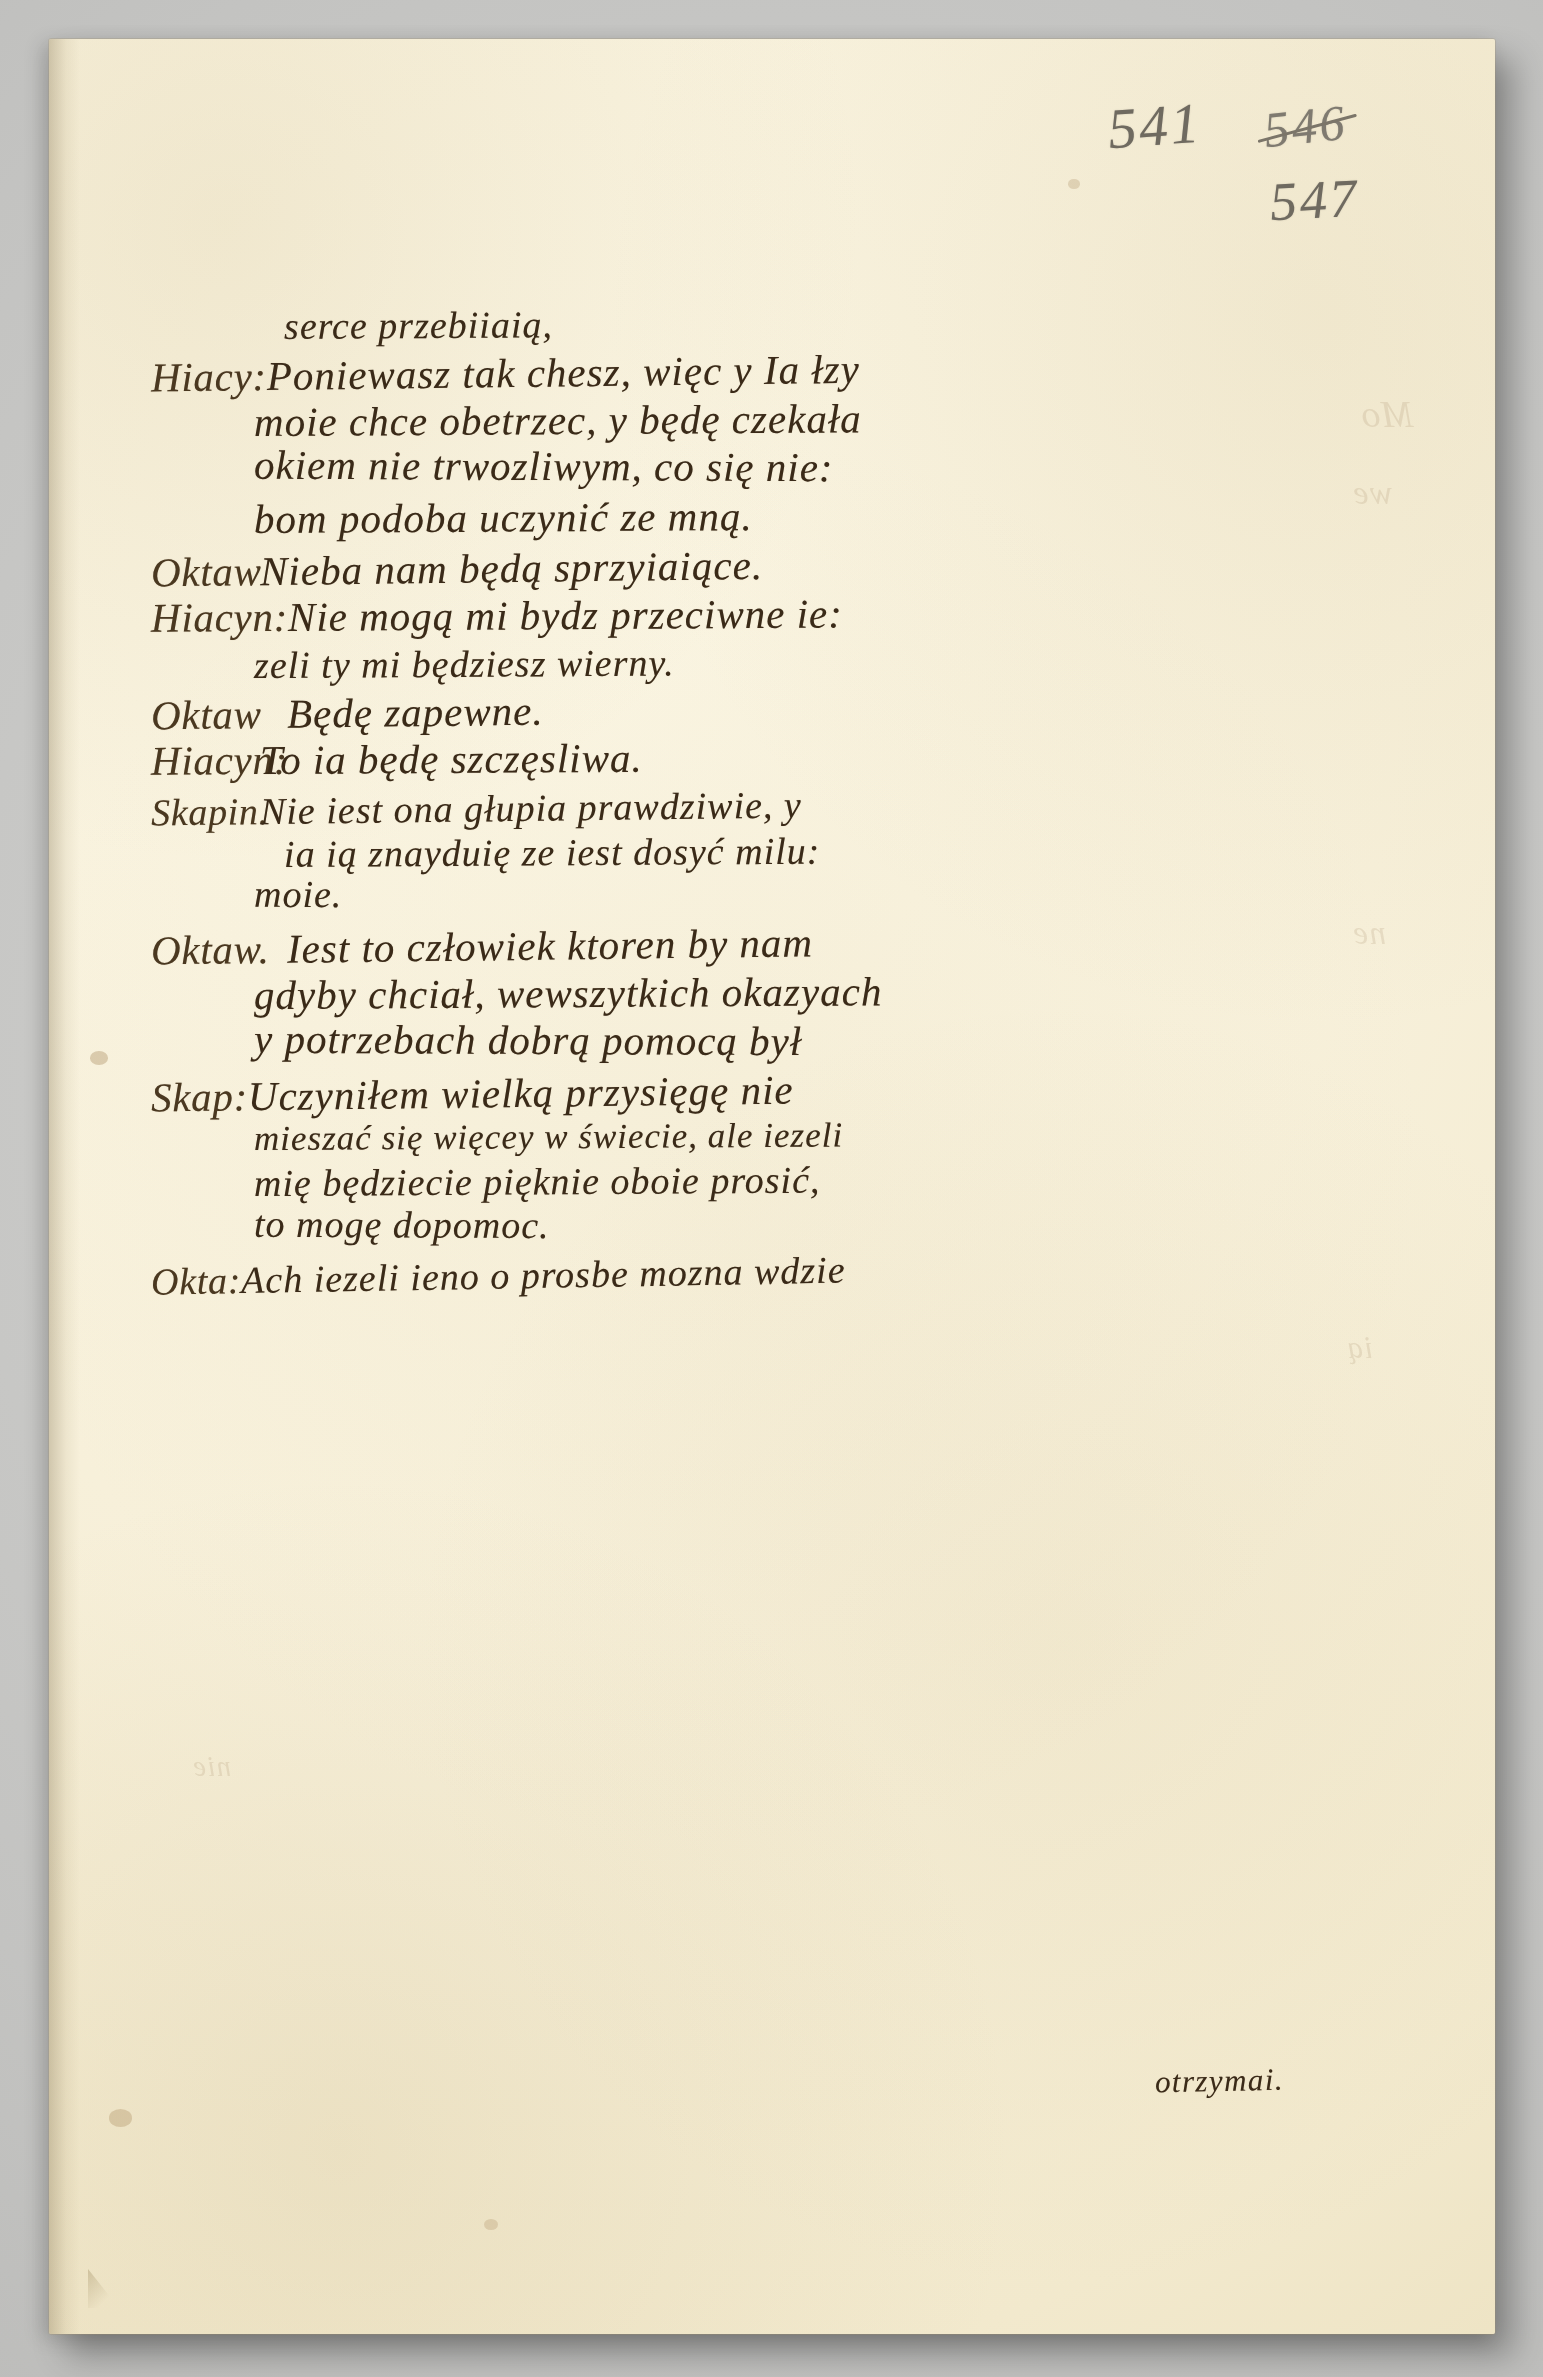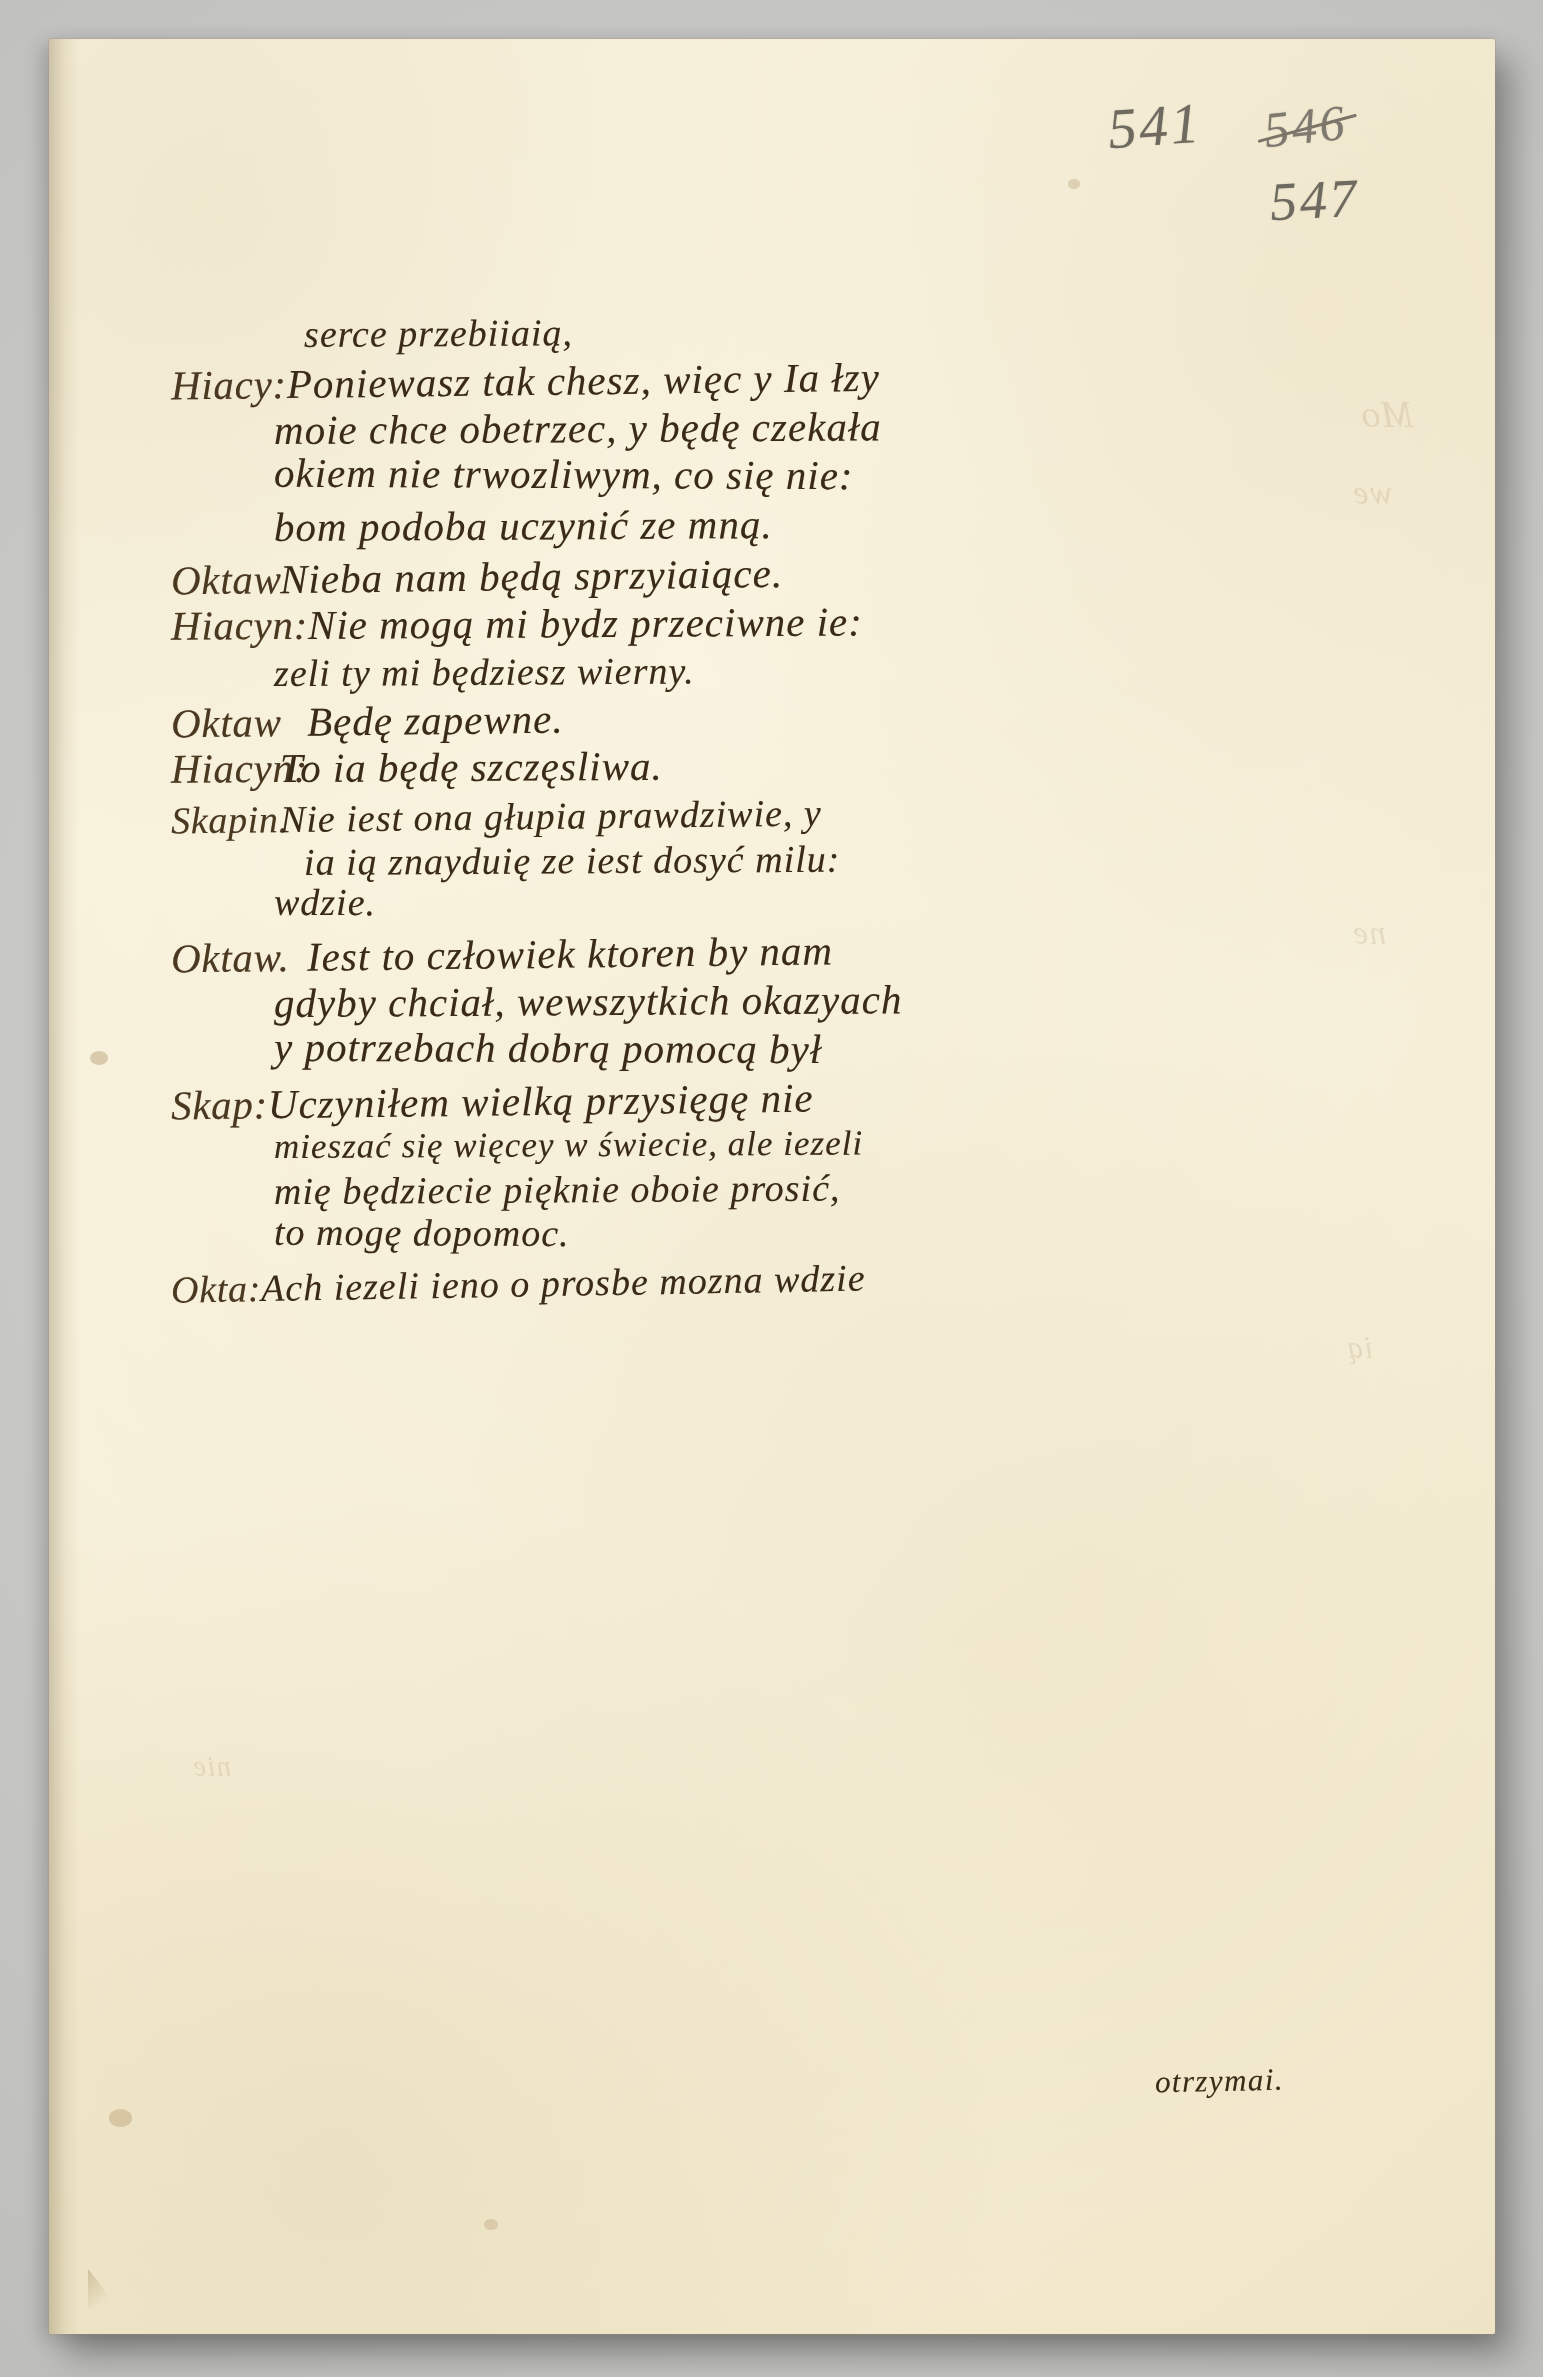--- a/index.html
+++ b/index.html
@@ -124,23 +124,22 @@
     background: #7b7569;
     transform: rotate(-9deg);
     border-radius: 1.4px;
   }
   #folio-corrected { left: 162px; top: 76px; font-size: 54px; transform: rotate(-3deg); }
 
   
   #textblock {
     position: absolute;
     left: 102px;
-    top: 272px;
+    top: 264px;
     width: 1223px;
-    margin-left: 20px;
   }
 
   .ms-line {
     position: relative;
     display: flex;
     align-items: flex-end;
     margin-bottom: 5.4px;
     color: #3a2a18;
     font-family: "Liberation Serif", serif;
     font-style: italic;
@@ -290,21 +289,21 @@
         <span class="text">Nie iest ona głupia prawdziwie, y</span>
       </div>
 
       <div class="ms-line ind-3 tilt-b sz-md">
         <span class="speaker sp-w-0"></span>
         <span class="text">ia ią znayduię ze iest dosyć milu:</span>
       </div>
 
       <div class="ms-line ind-2 tilt-d sz-md">
         <span class="speaker sp-w-0"></span>
-        <span class="text">wdzie.</span>
+        <span class="text">moie.</span>
       </div>
 
       <div class="ms-line ind-0 tilt-a sz-lg">
         <span class="speaker sp-w-2">Oktaw.</span>
         <span class="text">Iest to człowiek ktoren by nam</span>
       </div>
 
       <div class="ms-line ind-2 tilt-b sz-lg">
         <span class="speaker sp-w-0"></span>
         <span class="text">gdyby chciał, wewszytkich okazyach</span>

